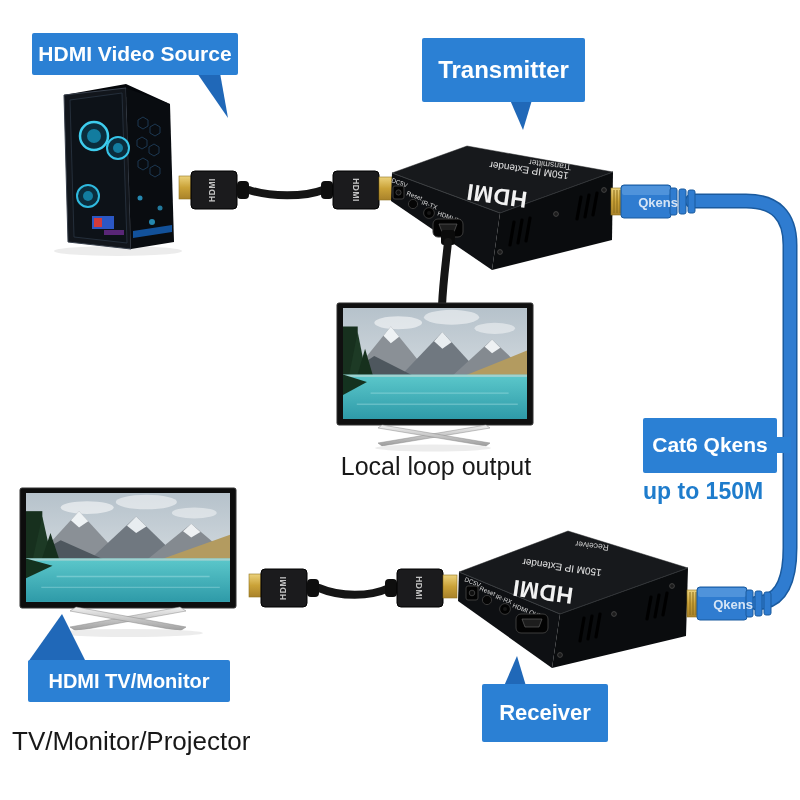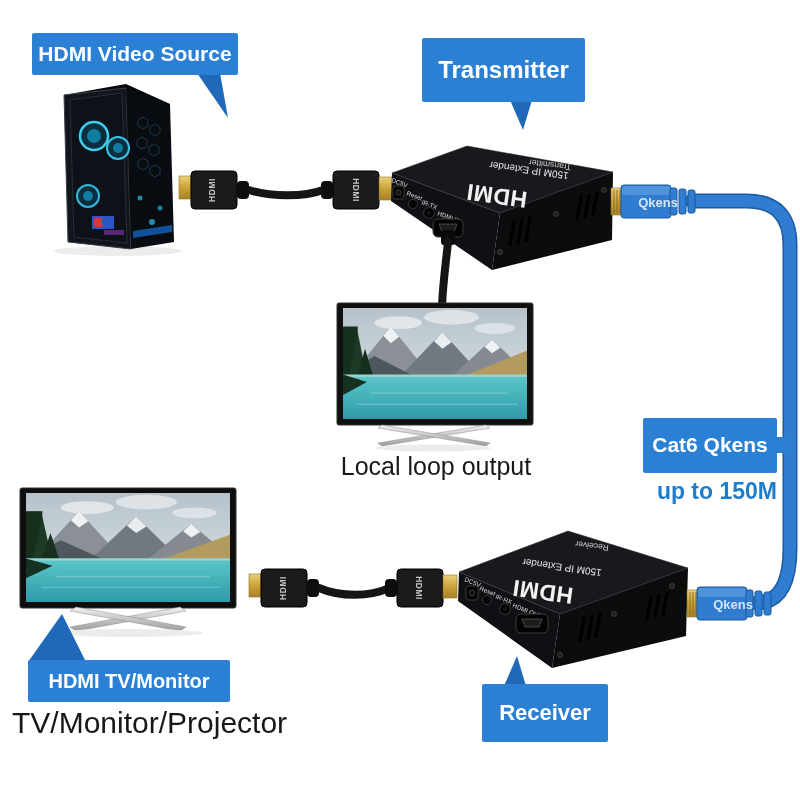--- a/index.html
+++ b/index.html
@@ -6,21 +6,21 @@
   html,body { background:#fff; }
   body { width:800px; height:800px; overflow:hidden; font-family:"Liberation Sans",sans-serif; }
   #stage { position:relative; width:800px; height:800px; background:#fff; overflow:hidden; }
   #art { position:absolute; inset:0; z-index:1; }
   #art text { font-family:"Liberation Sans",sans-serif; }
   .callout { position:absolute; z-index:2; display:flex; align-items:center; justify-content:center;
              background:var(--callout-blue,#2b80d4); color:#fff; font-weight:bold; border-radius:2px;
              text-align:center; line-height:1.05; }
   .caption { position:absolute; z-index:2; color:#181818; white-space:nowrap; }
   .blue-sub { position:absolute; z-index:2; color:var(--cat6-text-blue,#1e7ccc); font-weight:bold;
-              text-align:right; white-space:nowrap; }
+              text-align:left; white-space:nowrap; }
   
   .tail { fill:var(--tail-blue,#2068b8); }
   .rj45 { fill:var(--cable-blue,#2f7cd0); stroke:#1a5a9e; stroke-width:1; }
   .cat6-under { fill:none; stroke:#1a5a9e; stroke-width:15; stroke-linecap:round; }
   .cat6-main  { fill:none; stroke:var(--cable-blue,#2f7cd0); stroke-width:12; stroke-linecap:round; }
   .brand { fill:#ffffff; opacity:.8; font-weight:bold; font-size:13px; }
   .plabel { fill:#dcdcdc; font-size:6.3px; }
   .pluglabel { fill:#c3c3c3; font-size:8.5px; font-weight:bold; letter-spacing:.5px; }
   .toplogo  { fill:#f2f2f2; font-weight:bold; font-size:23px; letter-spacing:.5px; }
   .topmodel { fill:#e6e6e6; font-size:10px; }
@@ -274,15 +274,15 @@
   <span>Receiver</span>
 </div>
 
 <div class="callout" style="left:28px; top:660px; width:202px; height:42px; font-size:20px;">
   <span>HDMI TV/Monitor</span>
 </div>
 
 
 <div class="caption" style="left:338px; top:452px; width:196px; text-align:center; font-size:25px;">Local loop output</div>
 
-<div class="caption" style="left:12px; top:706px; font-size:30px;">TV/Monitor/Projector</div>
+<div class="caption" style="left:12px; top:726px; font-size:26px;">TV/Monitor/Projector</div>
 
 </div>
 
 </body></html>

